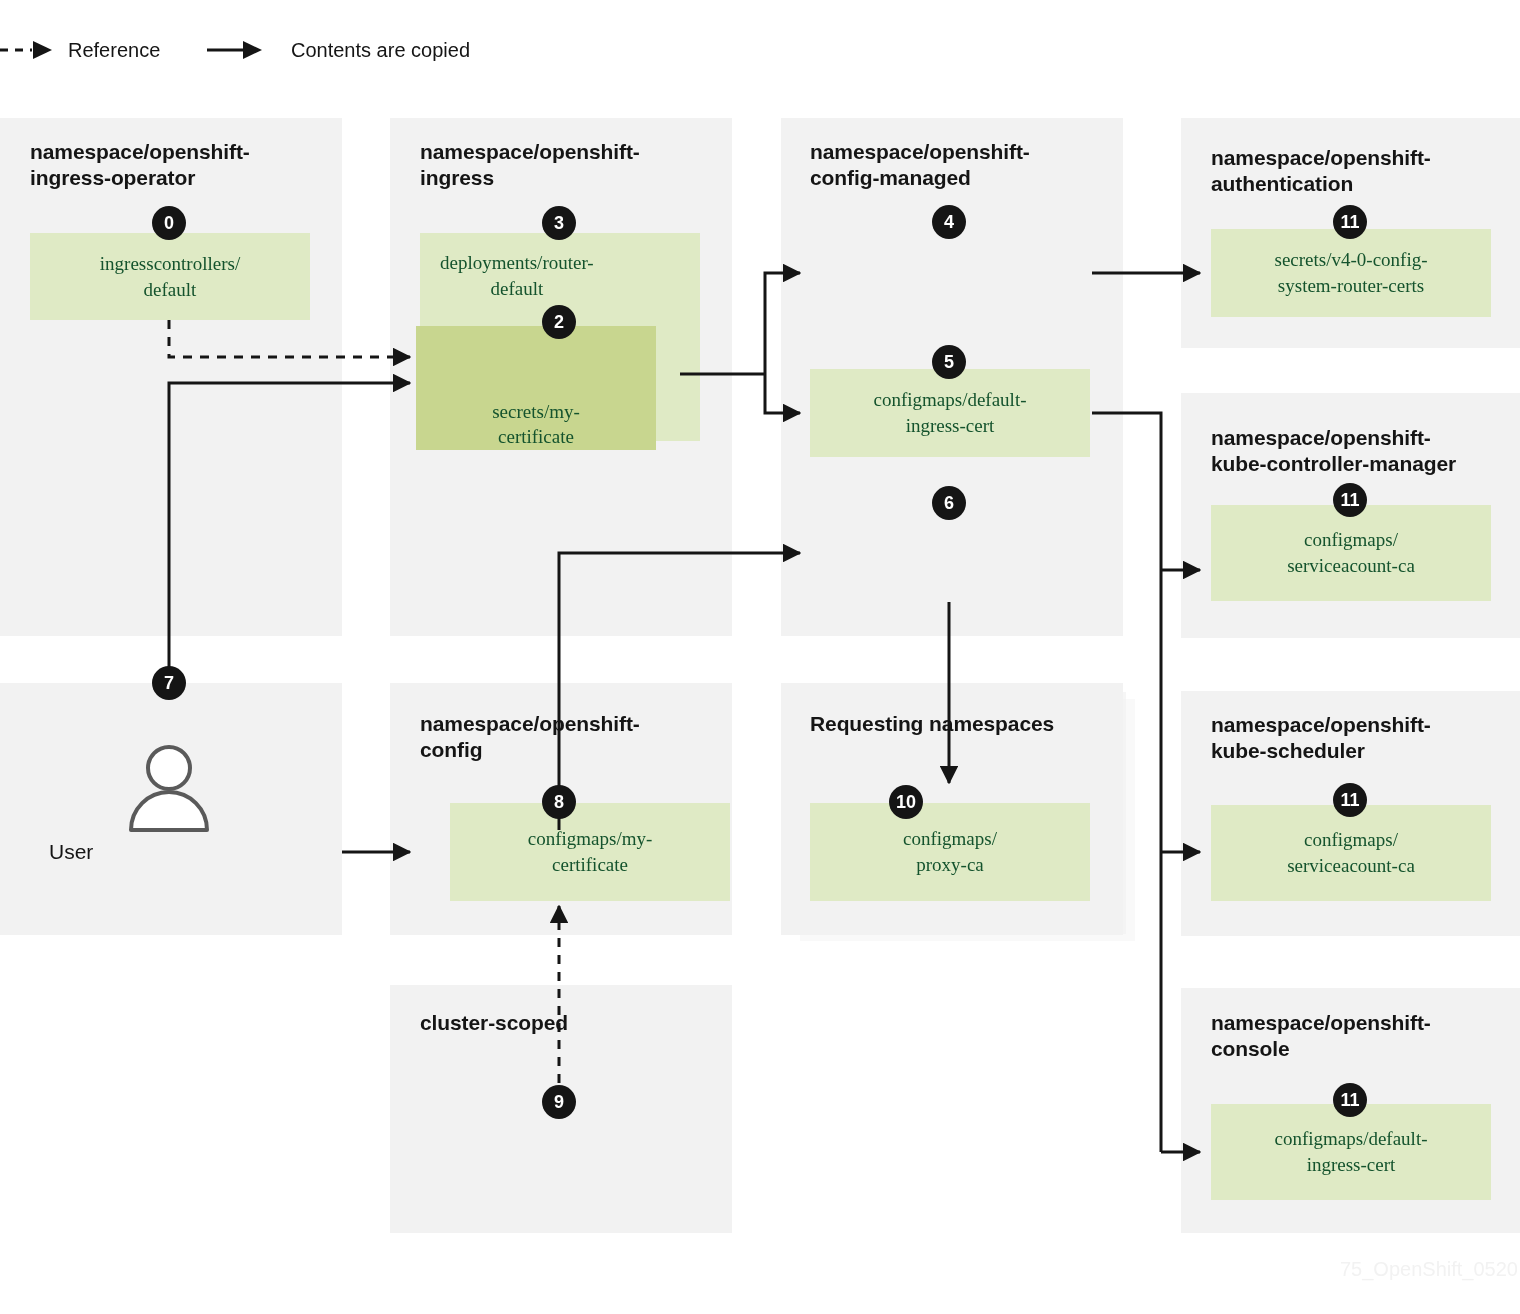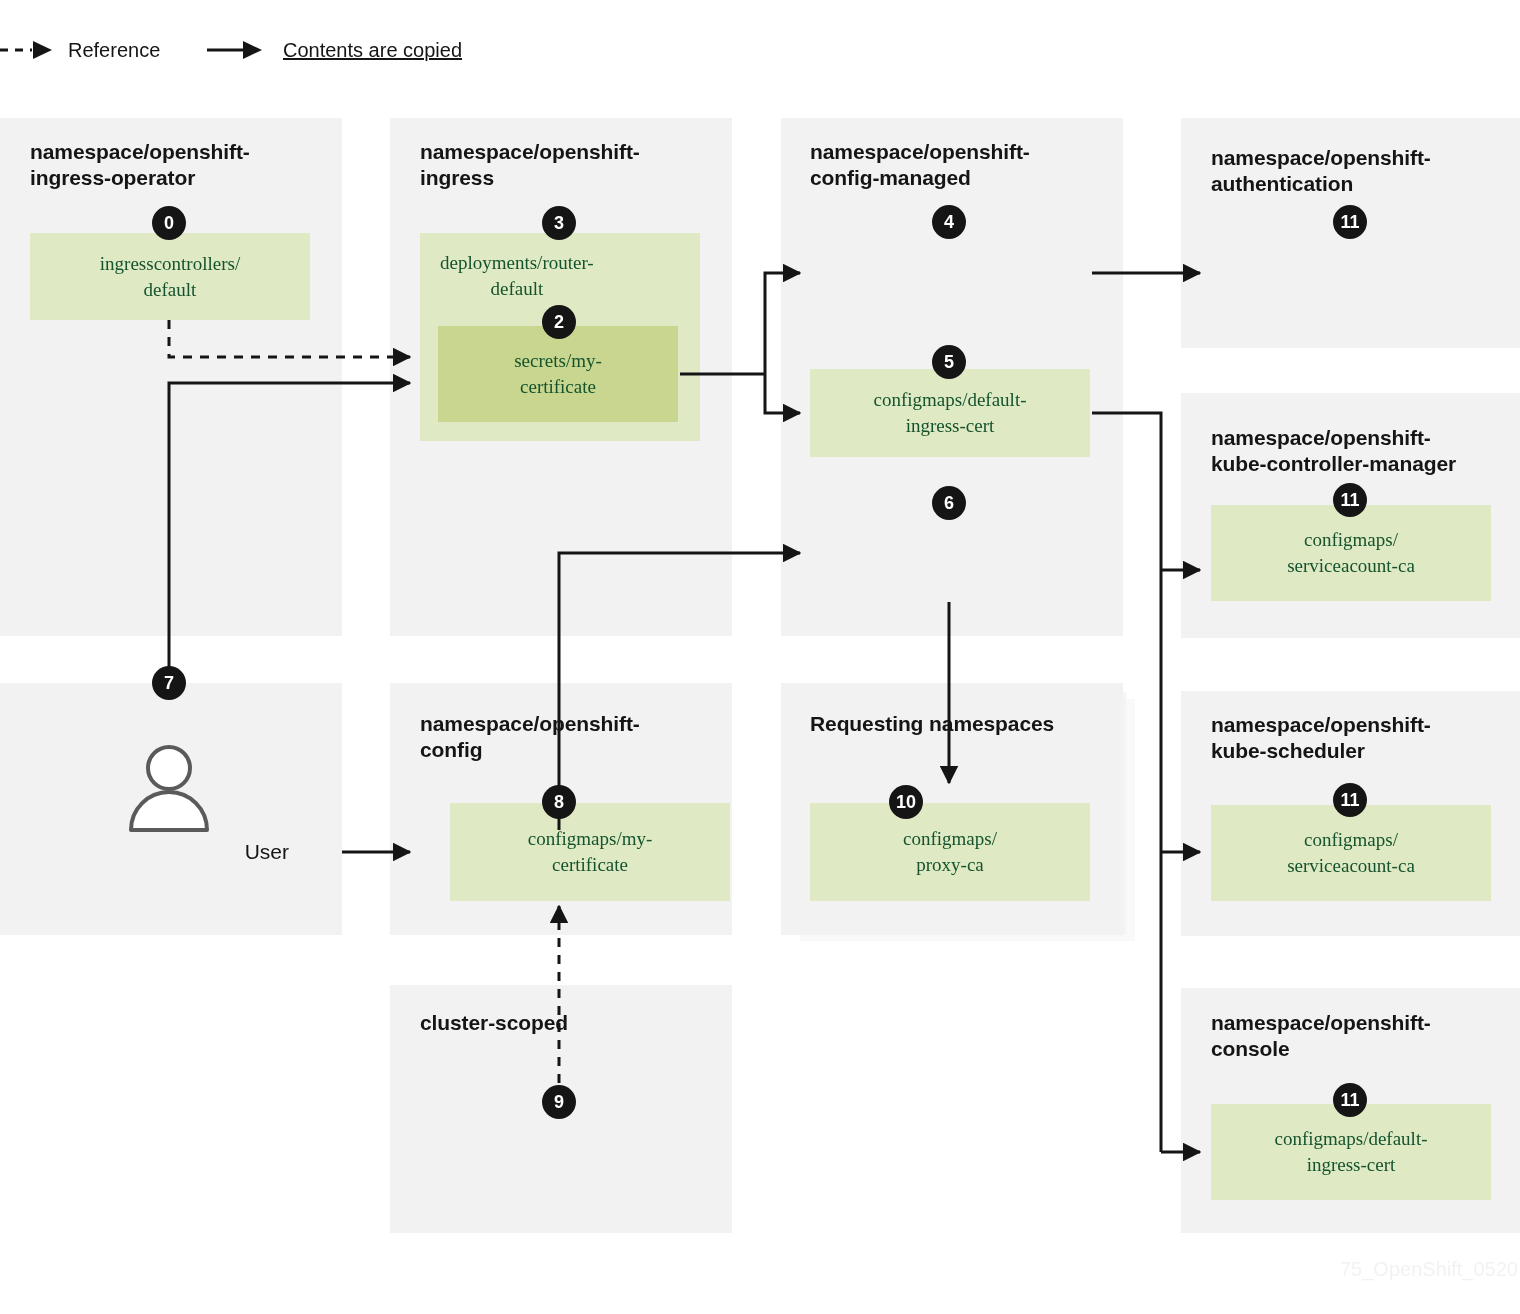--- a/index.html
+++ b/index.html
@@ -27,21 +27,21 @@
                font-size:19px;line-height:1.35;color:#14532d;white-space:pre-line;}
   .rbox.outerhost{display:block;}
 
   
   .badge{position:absolute;background:#151515;color:#fff;border-radius:50%;
          width:34px;height:34px;display:flex;align-items:center;justify-content:center;
          font-size:18px;font-weight:700;z-index:40;line-height:1;}
 
   
   .user-label{position:absolute;font-size:21px;font-weight:400;color:#151515;
-              text-align:right;}
+              text-align:left;}
 
   
   svg.wires{position:absolute;left:0;top:0;width:1520px;height:1314px;
             pointer-events:none;z-index:10;}
 
   .watermark{position:absolute;font-size:20px;color:#f2f2f2;white-space:nowrap;}
 </style>
 </head>
 <body>
 
@@ -53,21 +53,21 @@
         <line x1="0" y1="12" x2="32" y2="12" stroke="#151515" stroke-width="3" stroke-dasharray="8 7"></line>
         <polygon points="33,3 52,12 33,21" fill="#151515"></polygon>
       </svg>
       <span class="legend-label" style="margin-left:12px;">Reference</span>
     </div>
     <div class="legend-item" style="left:207px;top:0;">
       <svg width="56" height="24" viewBox="0 0 56 24">
         <line x1="0" y1="12" x2="36" y2="12" stroke="#151515" stroke-width="3"></line>
         <polygon points="36,3 55,12 36,21" fill="#151515"></polygon>
       </svg>
-      <span class="legend-label" style="margin-left:20px;text-decoration:underline;">Contents are copied</span>
+      <span class="legend-label" style="margin-left:28px;">Contents are copied</span>
     </div>
   </div>
 
   <div class="panel" style="left:0px;top:118px;width:342px;height:518px;"></div>
   <div class="panel-title" style="left:30px;top:139px;width:300px;">namespace/openshift-
 ingress-operator</div>
 
   <div class="panel" style="left:390px;top:118px;width:342px;height:518px;"></div>
   <div class="panel-title" style="left:420px;top:139px;width:300px;">namespace/openshift-
 ingress</div>
@@ -142,36 +142,40 @@
 default</span>
   </div>
   <div class="badge" style="left:152px;top:206px;">0</div>
 
   <div class="rbox outerhost" style="left:420px;top:233px;width:280px;height:208px;">
     <span class="rtext" style="position:absolute;left:20px;top:17px;text-align:center;display:block;">deployments/router-
 default</span>
   </div>
   <div class="badge" style="left:542px;top:206px;">3</div>
 
-  <div class="rbox inner" style="left:438px;top:326px;width:240px;height:96px;">
+  <div class="rbox inner" style="left:416px;top:326px;width:240px;height:124px;align-items:flex-end;">
     <span class="rtext">secrets/my-
 certificate</span>
   </div>
   <div class="badge" style="left:542px;top:305px;">2</div>
 
   <div class="badge" style="left:932px;top:205px;">4</div>
 
   <div class="rbox" style="left:810px;top:369px;width:280px;height:88px;">
     <span class="rtext">configmaps/default-
 ingress-cert</span>
   </div>
   <div class="badge" style="left:932px;top:345px;">5</div>
 
   <div class="badge" style="left:932px;top:486px;">6</div>
 
+  <div class="rbox" style="left:1211px;top:229px;width:280px;height:88px;">
+    <span class="rtext">secrets/v4-0-config-
+system-router-certs</span>
+  </div>
   <div class="badge" style="left:1333px;top:205px;">11</div>
 
   <div class="rbox" style="left:1211px;top:505px;width:280px;height:96px;">
     <span class="rtext">configmaps/
 serviceacount-ca</span>
   </div>
   <div class="badge" style="left:1333px;top:483px;">11</div>
 
   <div class="rbox" style="left:1211px;top:805px;width:280px;height:96px;">
     <span class="rtext">configmaps/

